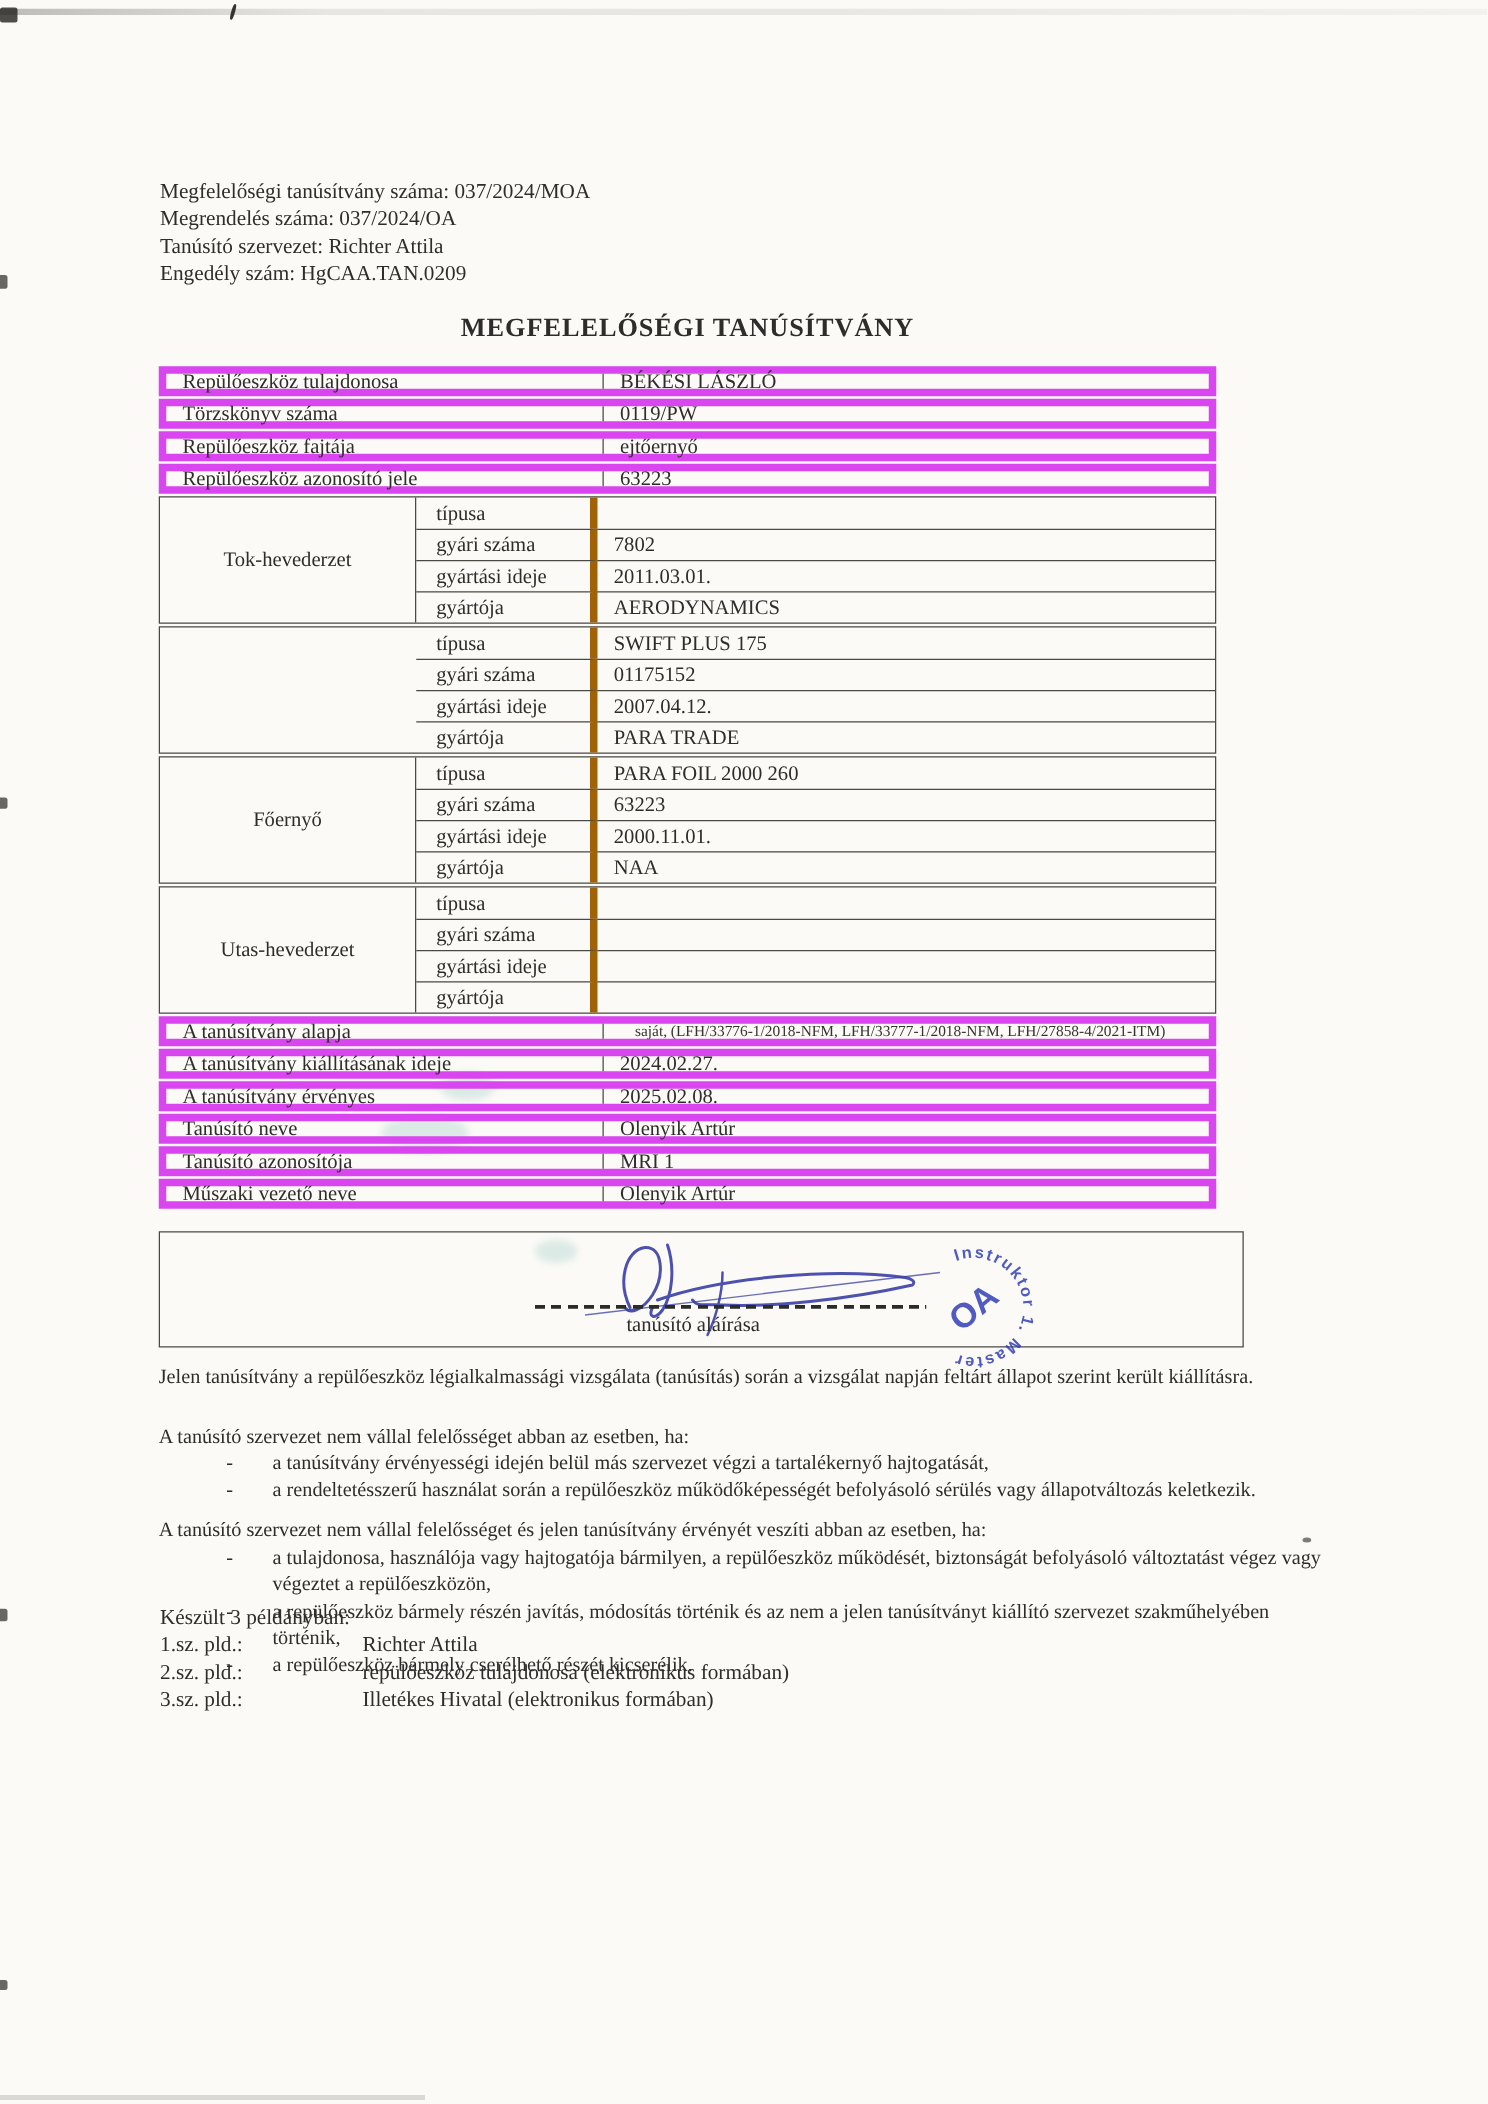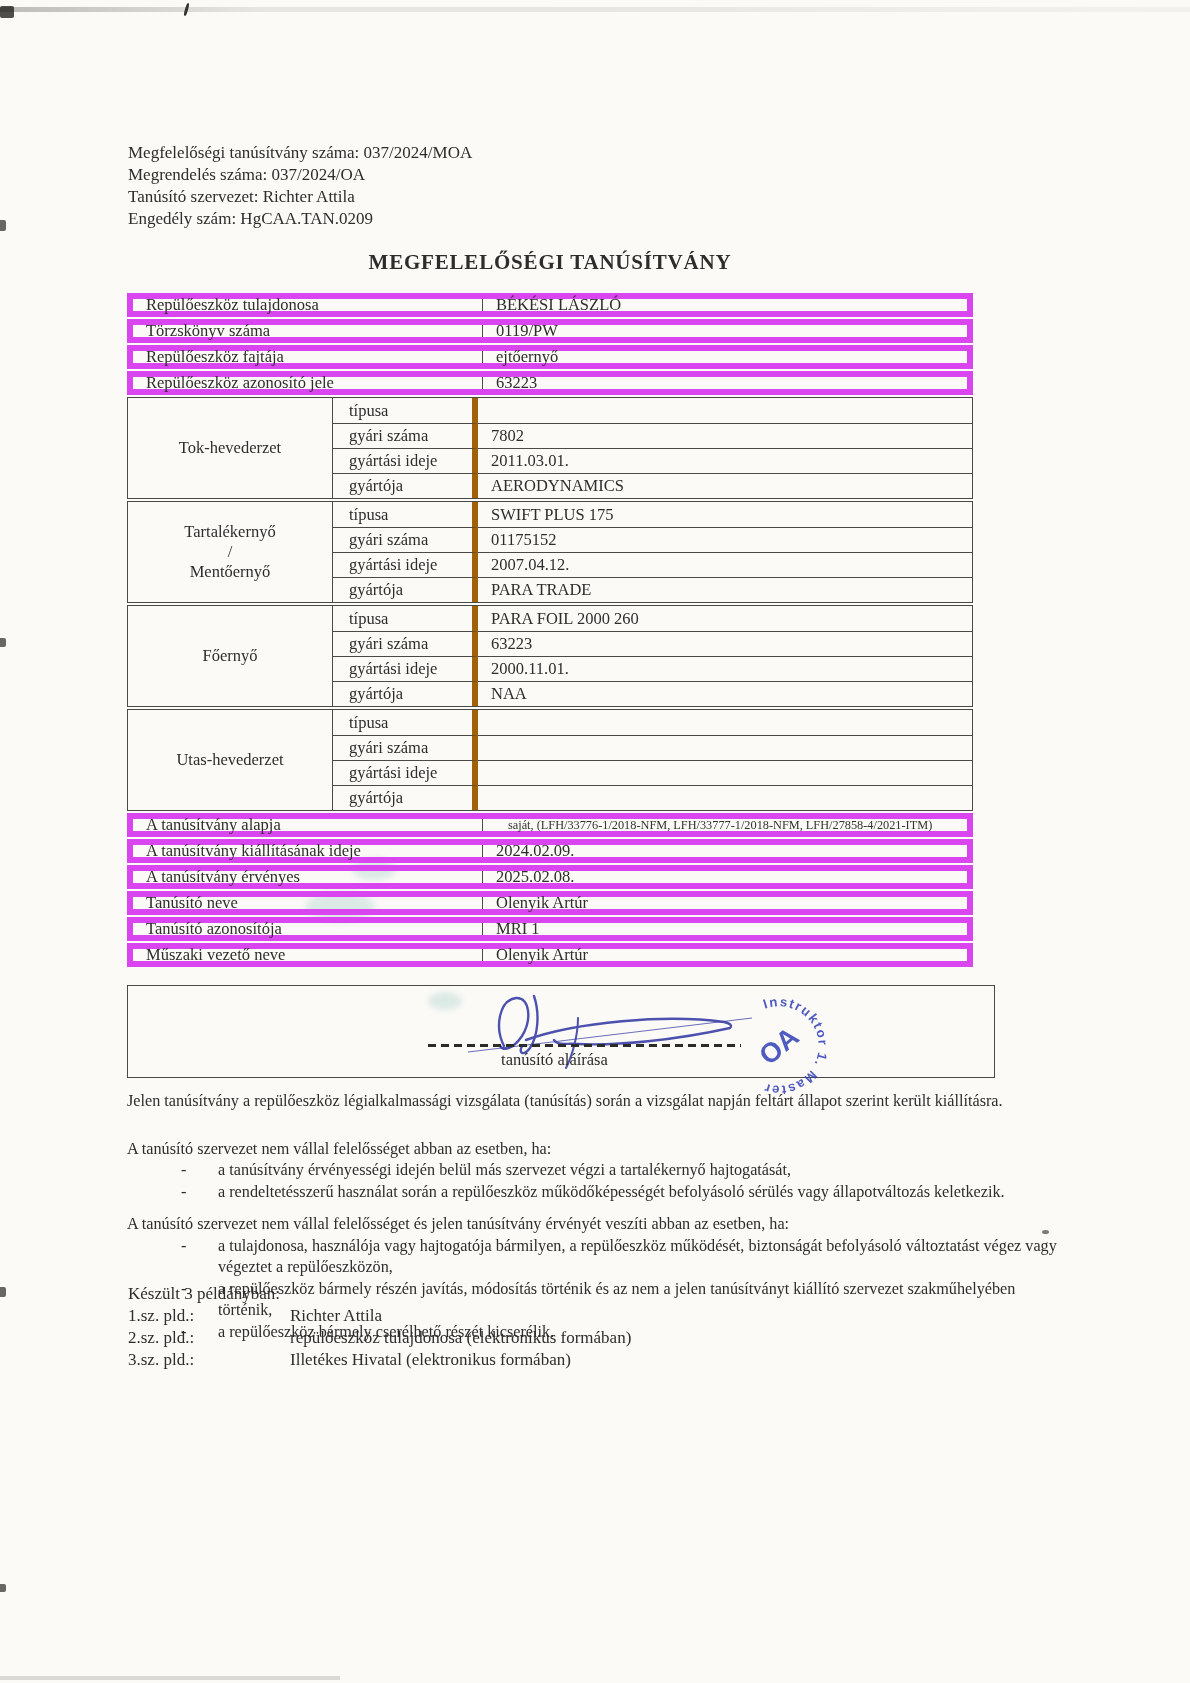--- a/index.html
+++ b/index.html
@@ -105,23 +105,20 @@
     <div class="sub">típusa</div>
     <div class="sub rt">gyári száma</div>
     <div class="gval rt">7802</div>
     <div class="sub rt">gyártási ideje</div>
     <div class="gval rt">2011.03.01.</div>
     <div class="sub rt">gyártója</div>
     <div class="gval rt">AERODYNAMICS</div>
   </div>
 
   <div class="group">
-    <div class="gname">Tartalékernyő
-/
-Mentőernyő</div>
     <div class="sub">típusa</div>
     <div class="gval">SWIFT PLUS 175</div>
     <div class="sub rt">gyári száma</div>
     <div class="gval rt">01175152</div>
     <div class="sub rt">gyártási ideje</div>
     <div class="gval rt">2007.04.12.</div>
     <div class="sub rt">gyártója</div>
     <div class="gval rt">PARA TRADE</div>
   </div>
 
@@ -148,21 +145,21 @@
     <div class="sub rt">gyártója</div>
     <div class="gval rt"></div>
   </div>
 
   <div class="trow">
     <div class="lbl">A tanúsítvány alapja</div>
     <div class="val small-val">saját, (LFH/33776-1/2018-NFM, LFH/33777-1/2018-NFM, LFH/27858-4/2021-ITM)</div>
   </div>
   <div class="trow">
     <div class="lbl">A tanúsítvány kiállításának ideje</div>
-    <div class="val">2024.02.09.</div>
+    <div class="val">2024.02.27.</div>
   </div>
   <div class="trow">
     <div class="lbl">A tanúsítvány érvényes</div>
     <div class="val">2025.02.08.</div>
   </div>
   <div class="trow">
     <div class="lbl">Tanúsító neve</div>
     <div class="val">Olenyik Artúr</div>
   </div>
   <div class="trow">

